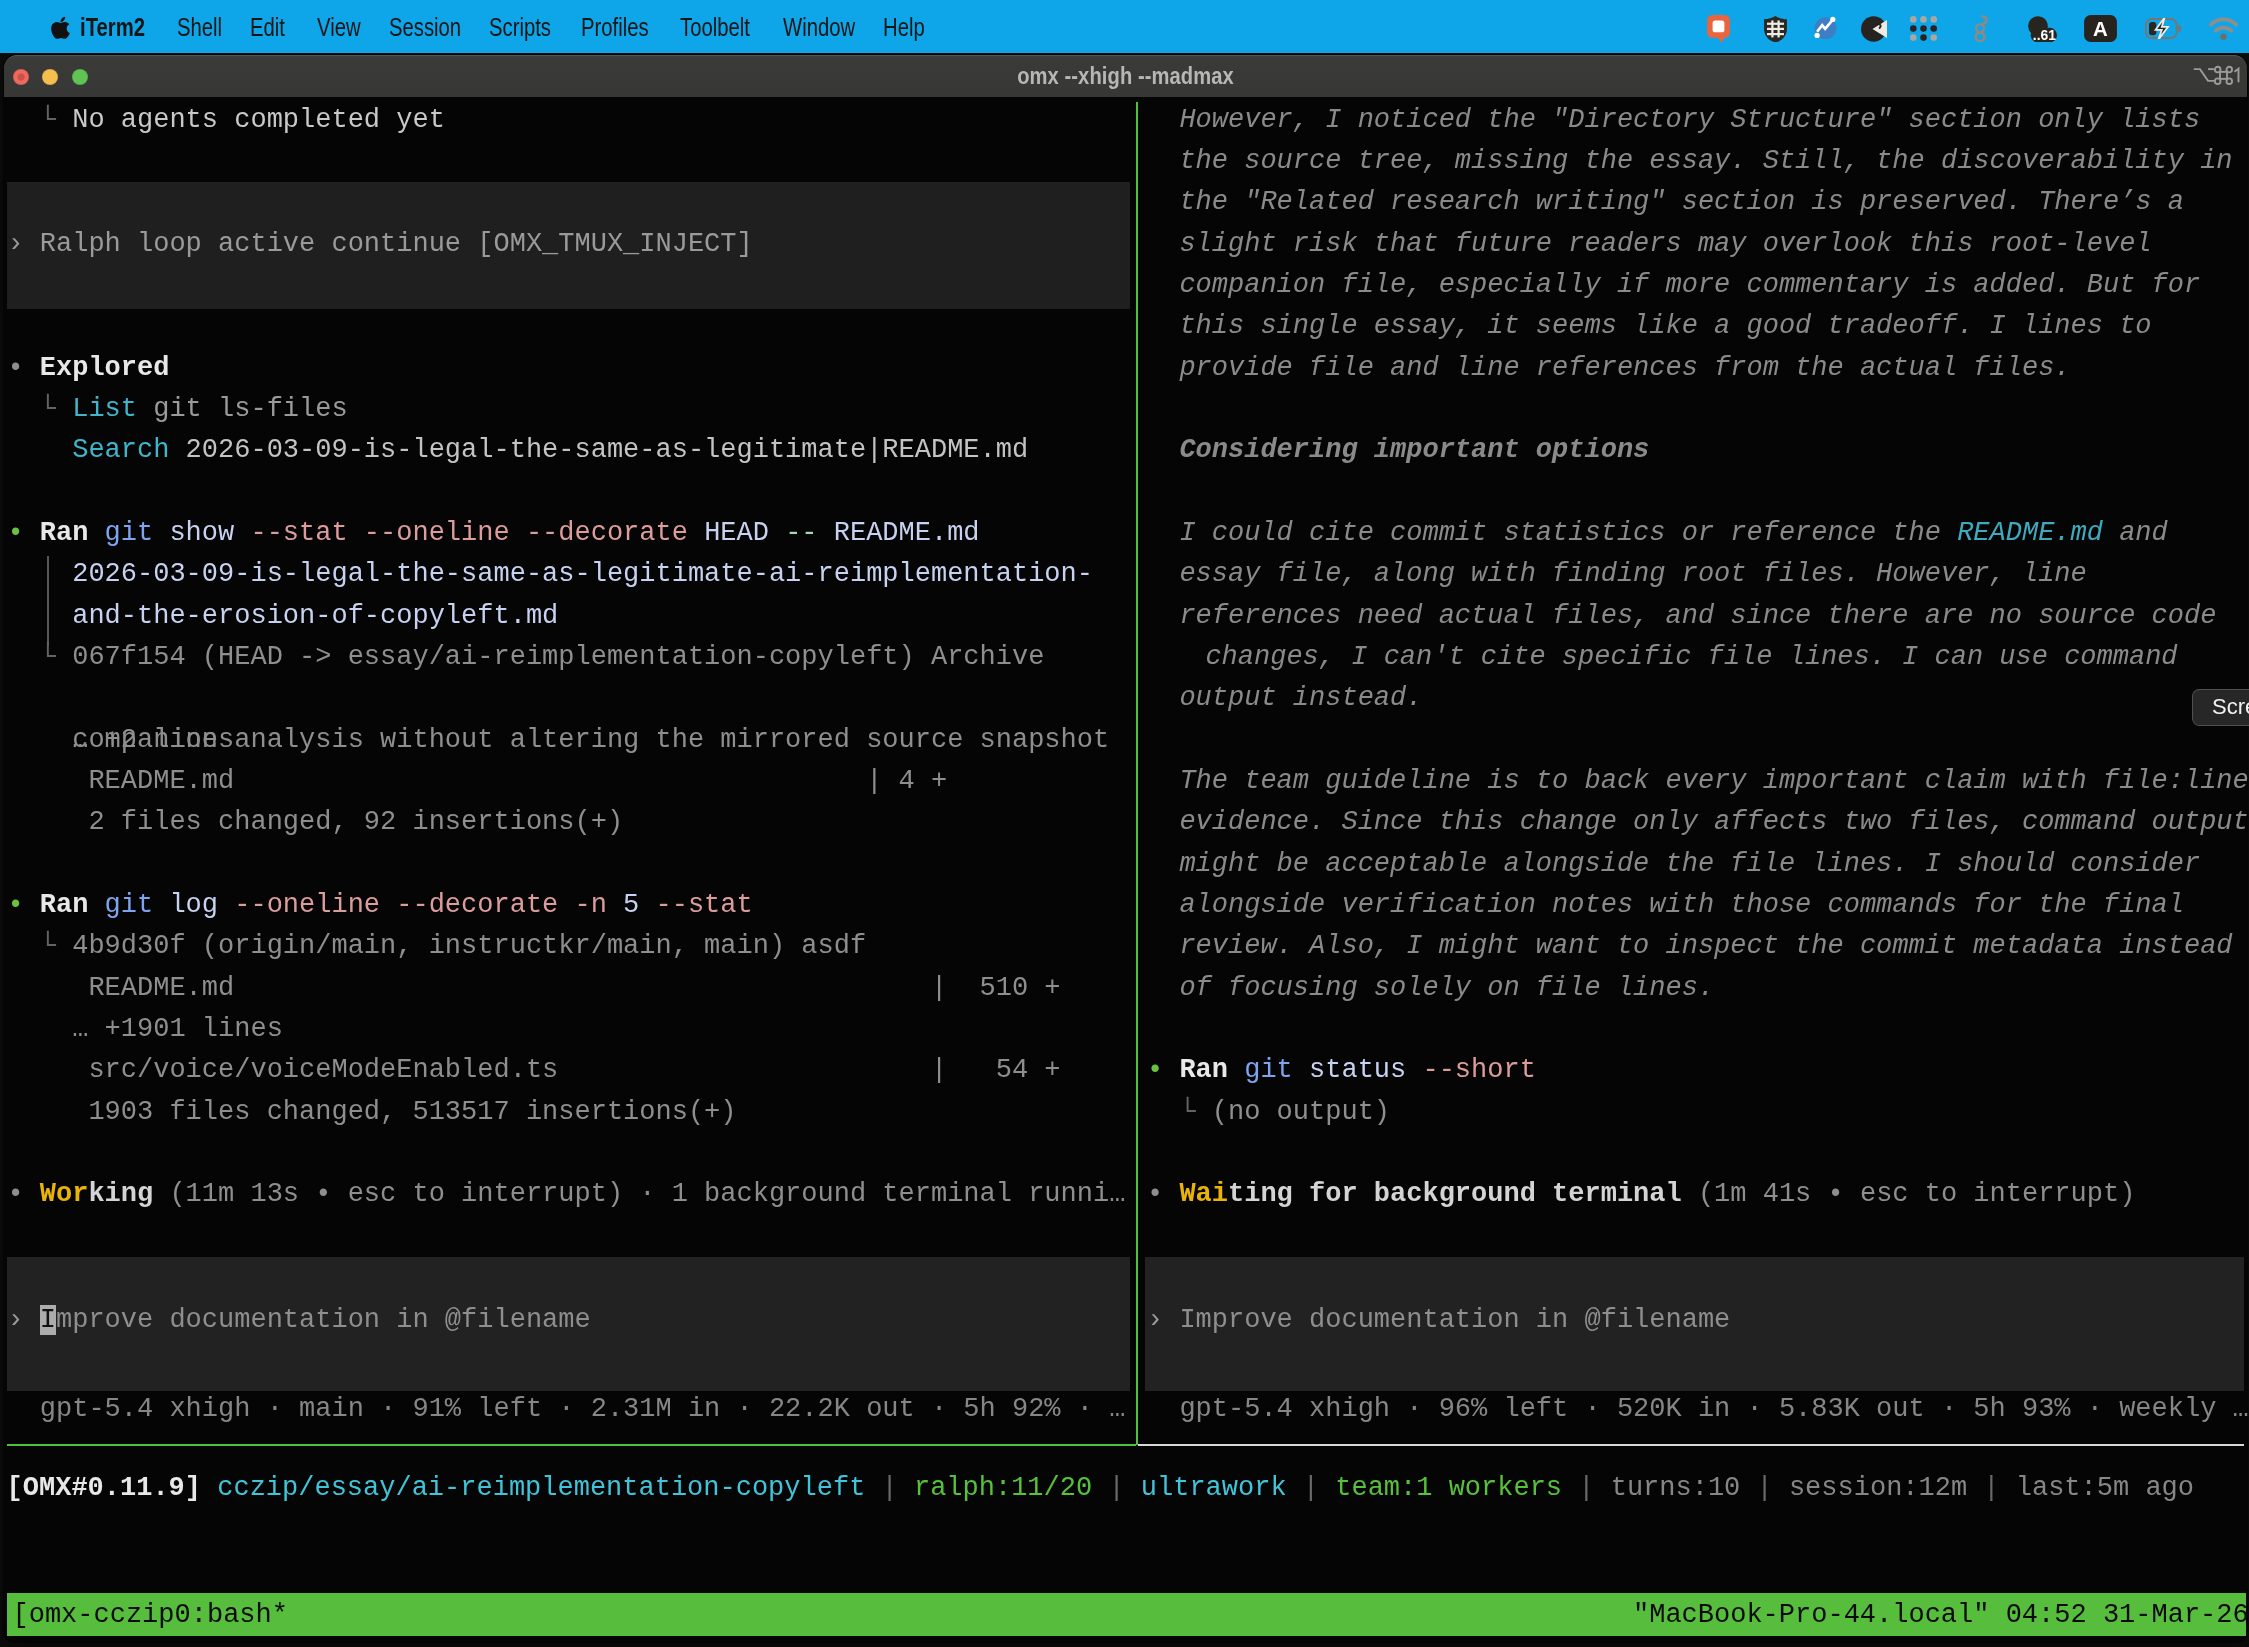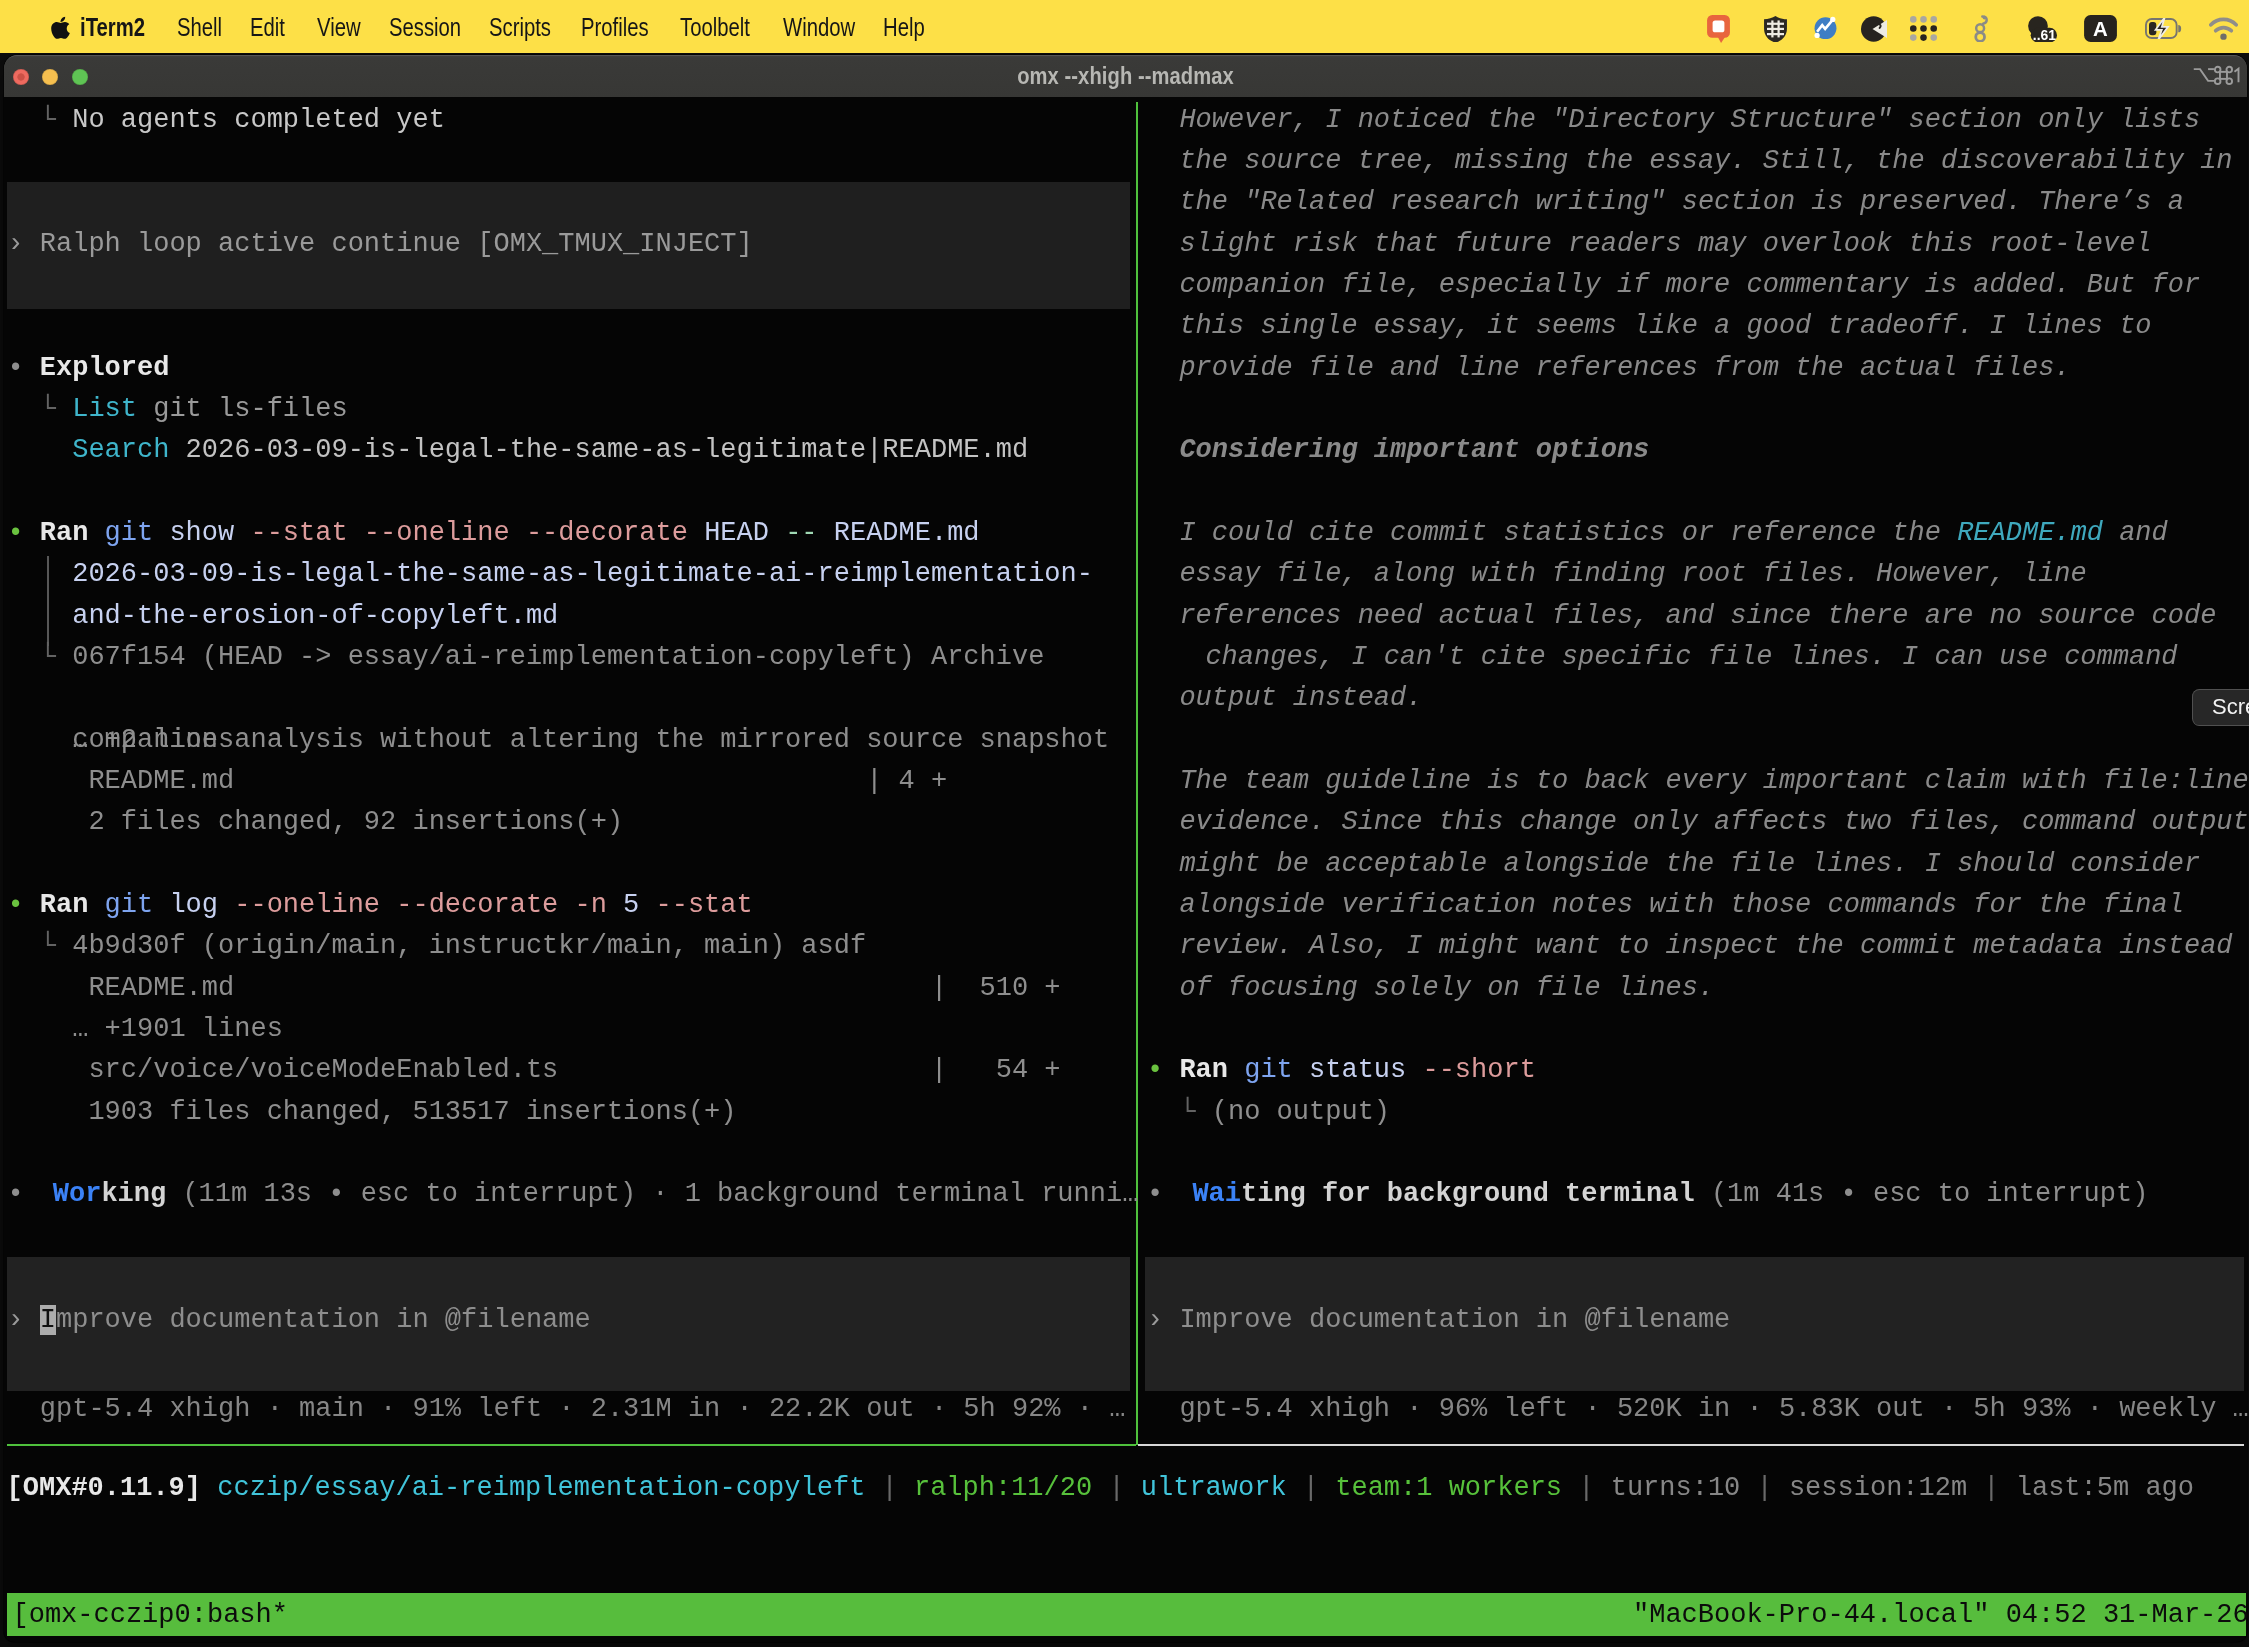--- a/index.html
+++ b/index.html
@@ -1,20 +1,20 @@
 <!DOCTYPE html>
 <html style="font-size:11.8px"><head>
 <meta charset="utf-8">
 <style>
   * { margin:0; padding:0; box-sizing:border-box; }
   html,body { width:2250px; height:1648px; background:#0d0d0d; overflow:hidden; }
   body { position:relative; font-family:"Liberation Sans",sans-serif; }
   .abs { position:absolute; }
   
-  #menubar { position:absolute; left:0; top:0; width:2250px; height:53px; background:#fde047; }
+  #menubar { position:absolute; left:0; top:0; width:2250px; height:53px; background:#0ea5e9; }
   .mi { position:absolute; top:0; height:53px; line-height:55px; font-size:26px; color:#161616; transform-origin:0 50%; transform:scaleX(.78); }
   .mi.b { font-weight:700; }
   
   #win { position:absolute; left:3.7px; top:55px; width:2243px; height:1587px;
          background:#050505; border-radius:13.3px 13.3px 10.3px 10.3px;
          box-shadow:0 0 0 0.7px #030303, 0 13.3px 37px rgba(0,0,0,.55); }
   #titlebar { position:absolute; left:3.7px; top:55px; width:2243px; height:42px;
          background:linear-gradient(#404040 0%,#3a3a38 8%,#373735 100%);
          border-radius:13.3px 13.3px 0 0; box-shadow:inset 0 0.7px 0 rgba(255,255,255,.16); }
   .tl { position:absolute; top:69px; width:16px; height:16px; border-radius:50%; }
@@ -32,21 +32,21 @@
   .gray { color:#9a9a9a; }
   .tre  { color:#636363; }
   .wht  { color:#e8e8e8; font-weight:700; }
   .cyan { color:#3fb5cb; }
   .blue { color:#7ea4ef; }
   .lav  { color:#c7d1f0;margin-top:33px; }
   .pink { color:#dd9c9c; }
   .mint { color:#a0d9b4; }
   .gb   { color:#6ac23f; }
   .arg  { color:#c3c3c3; }
-  .shimd { color:#3b82f6; font-weight:700;margin-left:13px; }
+  .shimd { color:#eab308; font-weight:700; }
   .shiml { color:#d4d4d4; font-weight:700; }
   .cur { background:#acacac; color:#111; }
   
   .scyan { color:#41c4da; }
   .sgrn  { color:#57c13b; }
   .sep   { color:#696969; }
   .sgray { color:#868686; }
 </style>
 </head>
 <body>

